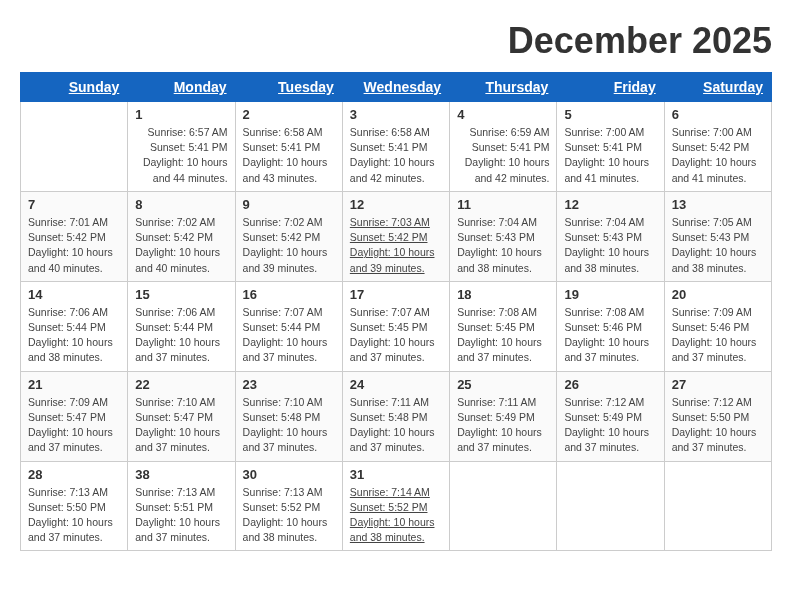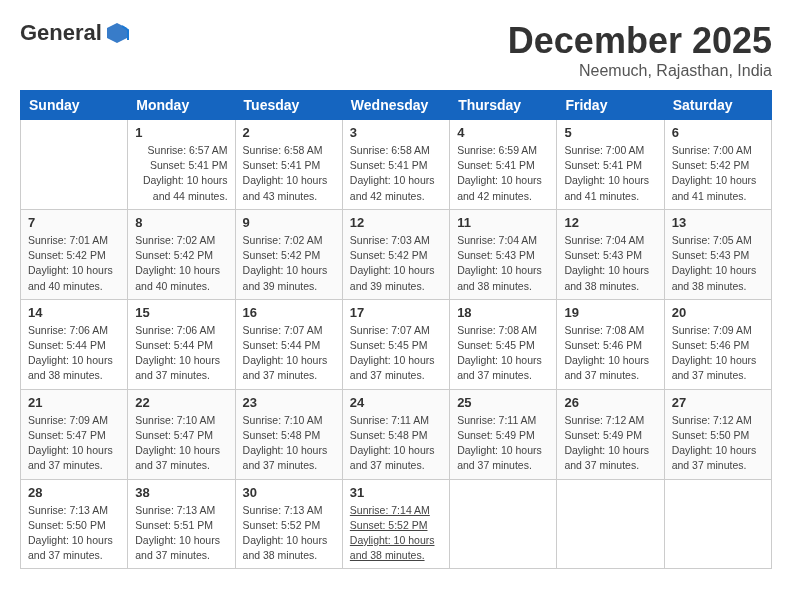--- a/index.html
+++ b/index.html
@@ -34,24 +34,25 @@
       color: #555;
     }
     .calendar {
       width: 100%;
       border-collapse: collapse;
       border: 1px solid #ccc;
     }
     .calendar th {
       background-color: #1565c0;
       color: #fff;
-      text-align: left;
+      text-align: right;
       padding: 6px 8px;
       font-size: 14px;
       border: 1px solid #1565c0;
+      text-decoration: underline;
     }
     .calendar td {
       vertical-align: top;
       border: 1px solid #ccc;
       padding: 5px 7px;
       width: calc(100% / 7);
       min-height: 90px;
     }
     .day-number {
       font-size: 13px;
@@ -70,32 +71,24 @@
     tr:nth-child(even) td { background: #fafafa; }
     tr:nth-child(odd) td { background: #fff; }
     .calendar thead tr th { background: #1565c0; }
   </style>
 </head>
 <body>
 
 <div class="header">
   <div class="logo">
     <div>
-      <div style="display:flex;align-items:center;">
-        <span style="font-size:22px;font-weight:bold;color:#333;">General</span>
-        <svg width="26" height="26" viewBox="0 0 26 26" style="margin:0 2px;">
-          <path d="M13 3 L23 8 L23 18 L13 23 L3 18 L3 8 Z" fill="#1565c0" opacity="0.85"></path>
-          <path d="M18 6 L24 10 L24 20" fill="none" stroke="#1a78d4" stroke-width="2"></path>
-        </svg>
-      </div>
     </div>
   </div>
   <div class="title-block">
     <div class="month-title">December 2025</div>
-    <div class="location-title">Neemuch, Rajasthan, India</div>
   </div>
 </div>
 
 <table class="calendar">
   <thead>
     <tr>
     <th>Sunday</th>
         <th>Monday</th>
         <th>Tuesday</th>
         <th>Wednesday</th>
@@ -120,21 +113,21 @@
 Daylight: 10 hours and 43 minutes.</div>
         </td>
         <td>
           <div class="day-number">3</div>
           <div class="day-info" style="white-space: pre-line;">Sunrise: 6:58 AM
 Sunset: 5:41 PM
 Daylight: 10 hours and 42 minutes.</div>
         </td>
         <td>
           <div class="day-number">4</div>
-          <div class="day-info" style="white-space: pre-line;">Sunrise: 6:59 AM
+          <div class="day-info" style="white-space: pre-line; text-align: right;">Sunrise: 6:59 AM
 Sunset: 5:41 PM
 Daylight: 10 hours and 42 minutes.</div>
         </td>
         <td>
           <div class="day-number">5</div>
           <div class="day-info" style="white-space: pre-line;">Sunrise: 7:00 AM
 Sunset: 5:41 PM
 Daylight: 10 hours and 41 minutes.</div>
         </td>
         <td>
@@ -158,21 +151,21 @@
 Daylight: 10 hours and 40 minutes.</div>
         </td>
         <td>
           <div class="day-number">9</div>
           <div class="day-info" style="white-space: pre-line;">Sunrise: 7:02 AM
 Sunset: 5:42 PM
 Daylight: 10 hours and 39 minutes.</div>
         </td>
         <td>
           <div class="day-number">12</div>
-          <div class="day-info" style="white-space: pre-line;">Sunrise: 7:03 AM
+          <div class="day-info" style="white-space: pre-line; text-decoration: underline;">Sunrise: 7:03 AM
 Sunset: 5:42 PM
 Daylight: 10 hours and 39 minutes.</div>
         </td>
         <td>
           <div class="day-number">11</div>
           <div class="day-info" style="white-space: pre-line;">Sunrise: 7:04 AM
 Sunset: 5:43 PM
 Daylight: 10 hours and 38 minutes.</div>
         </td>
         <td>

